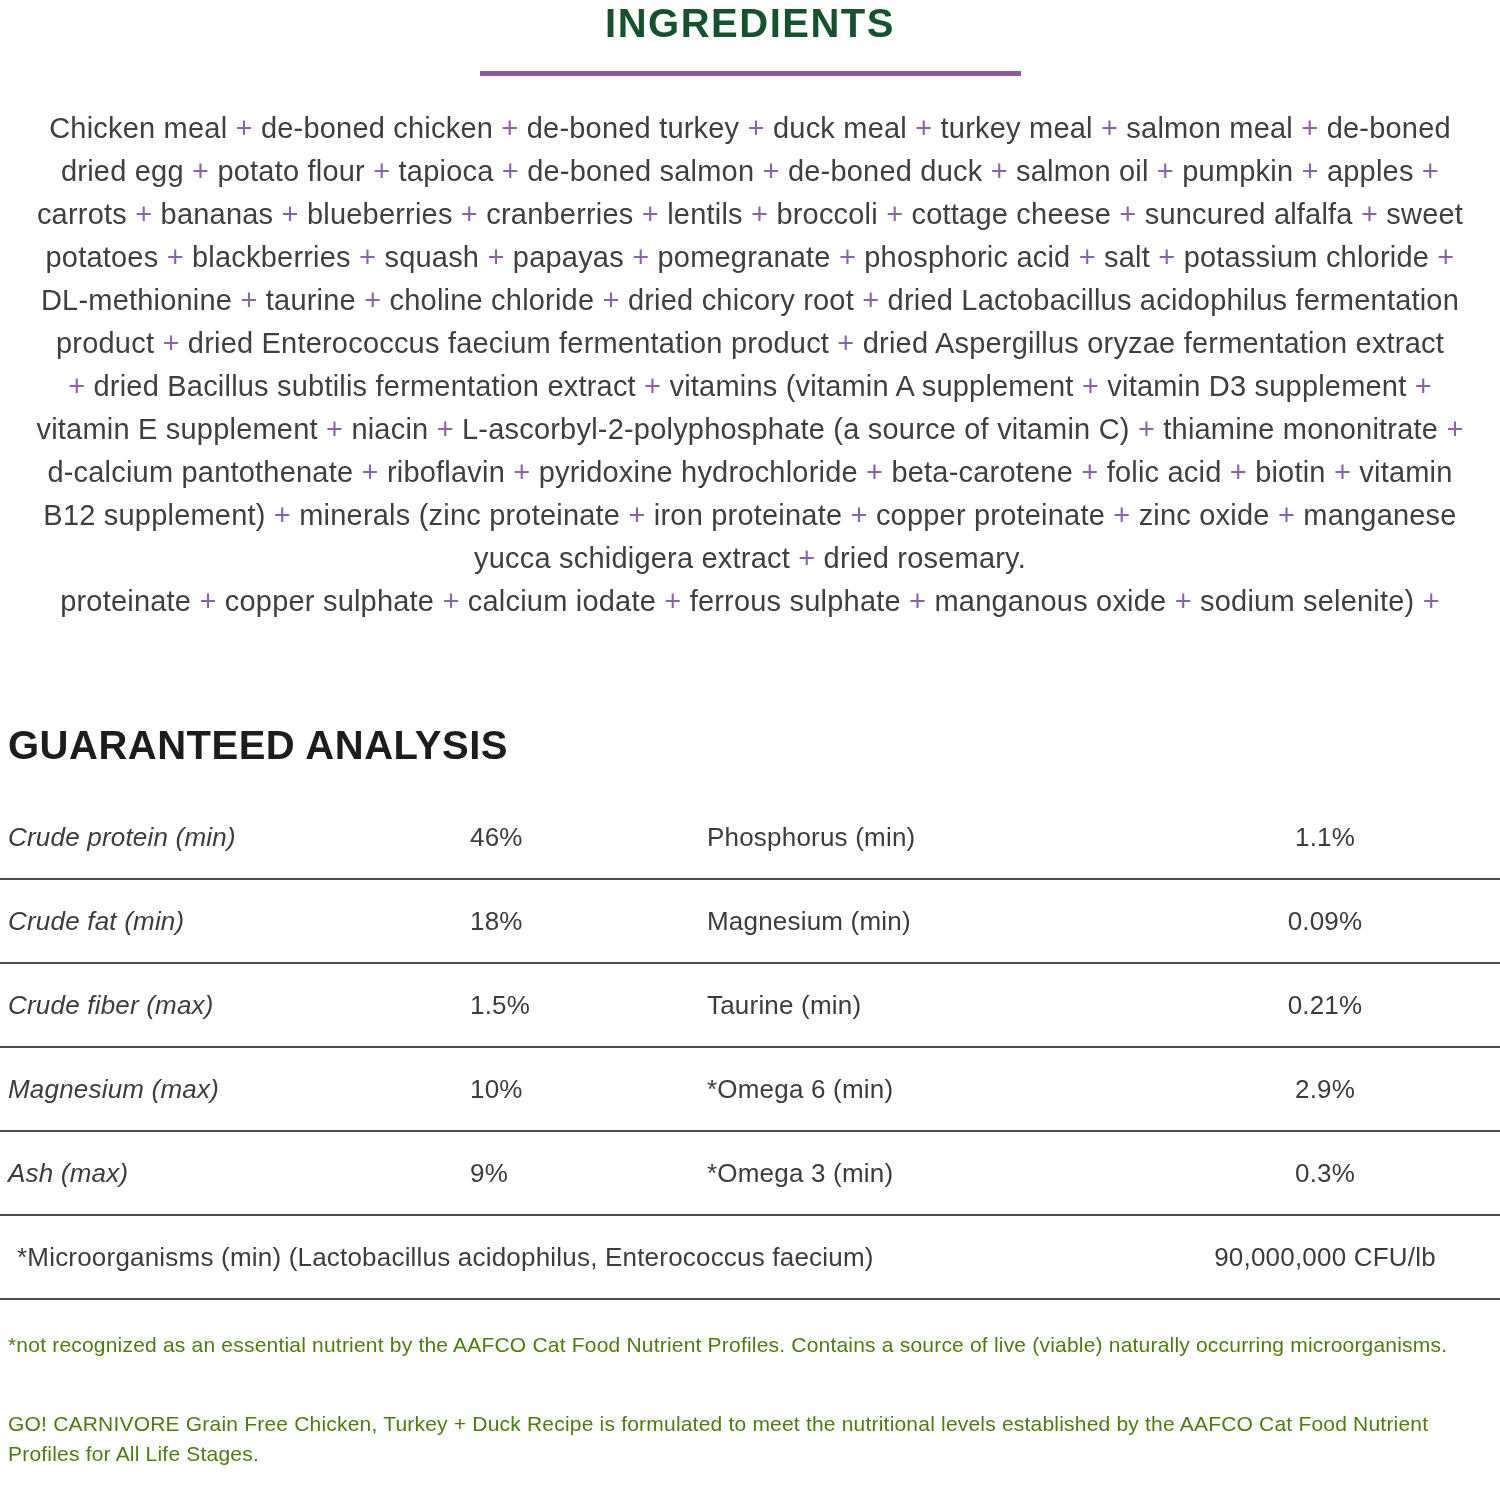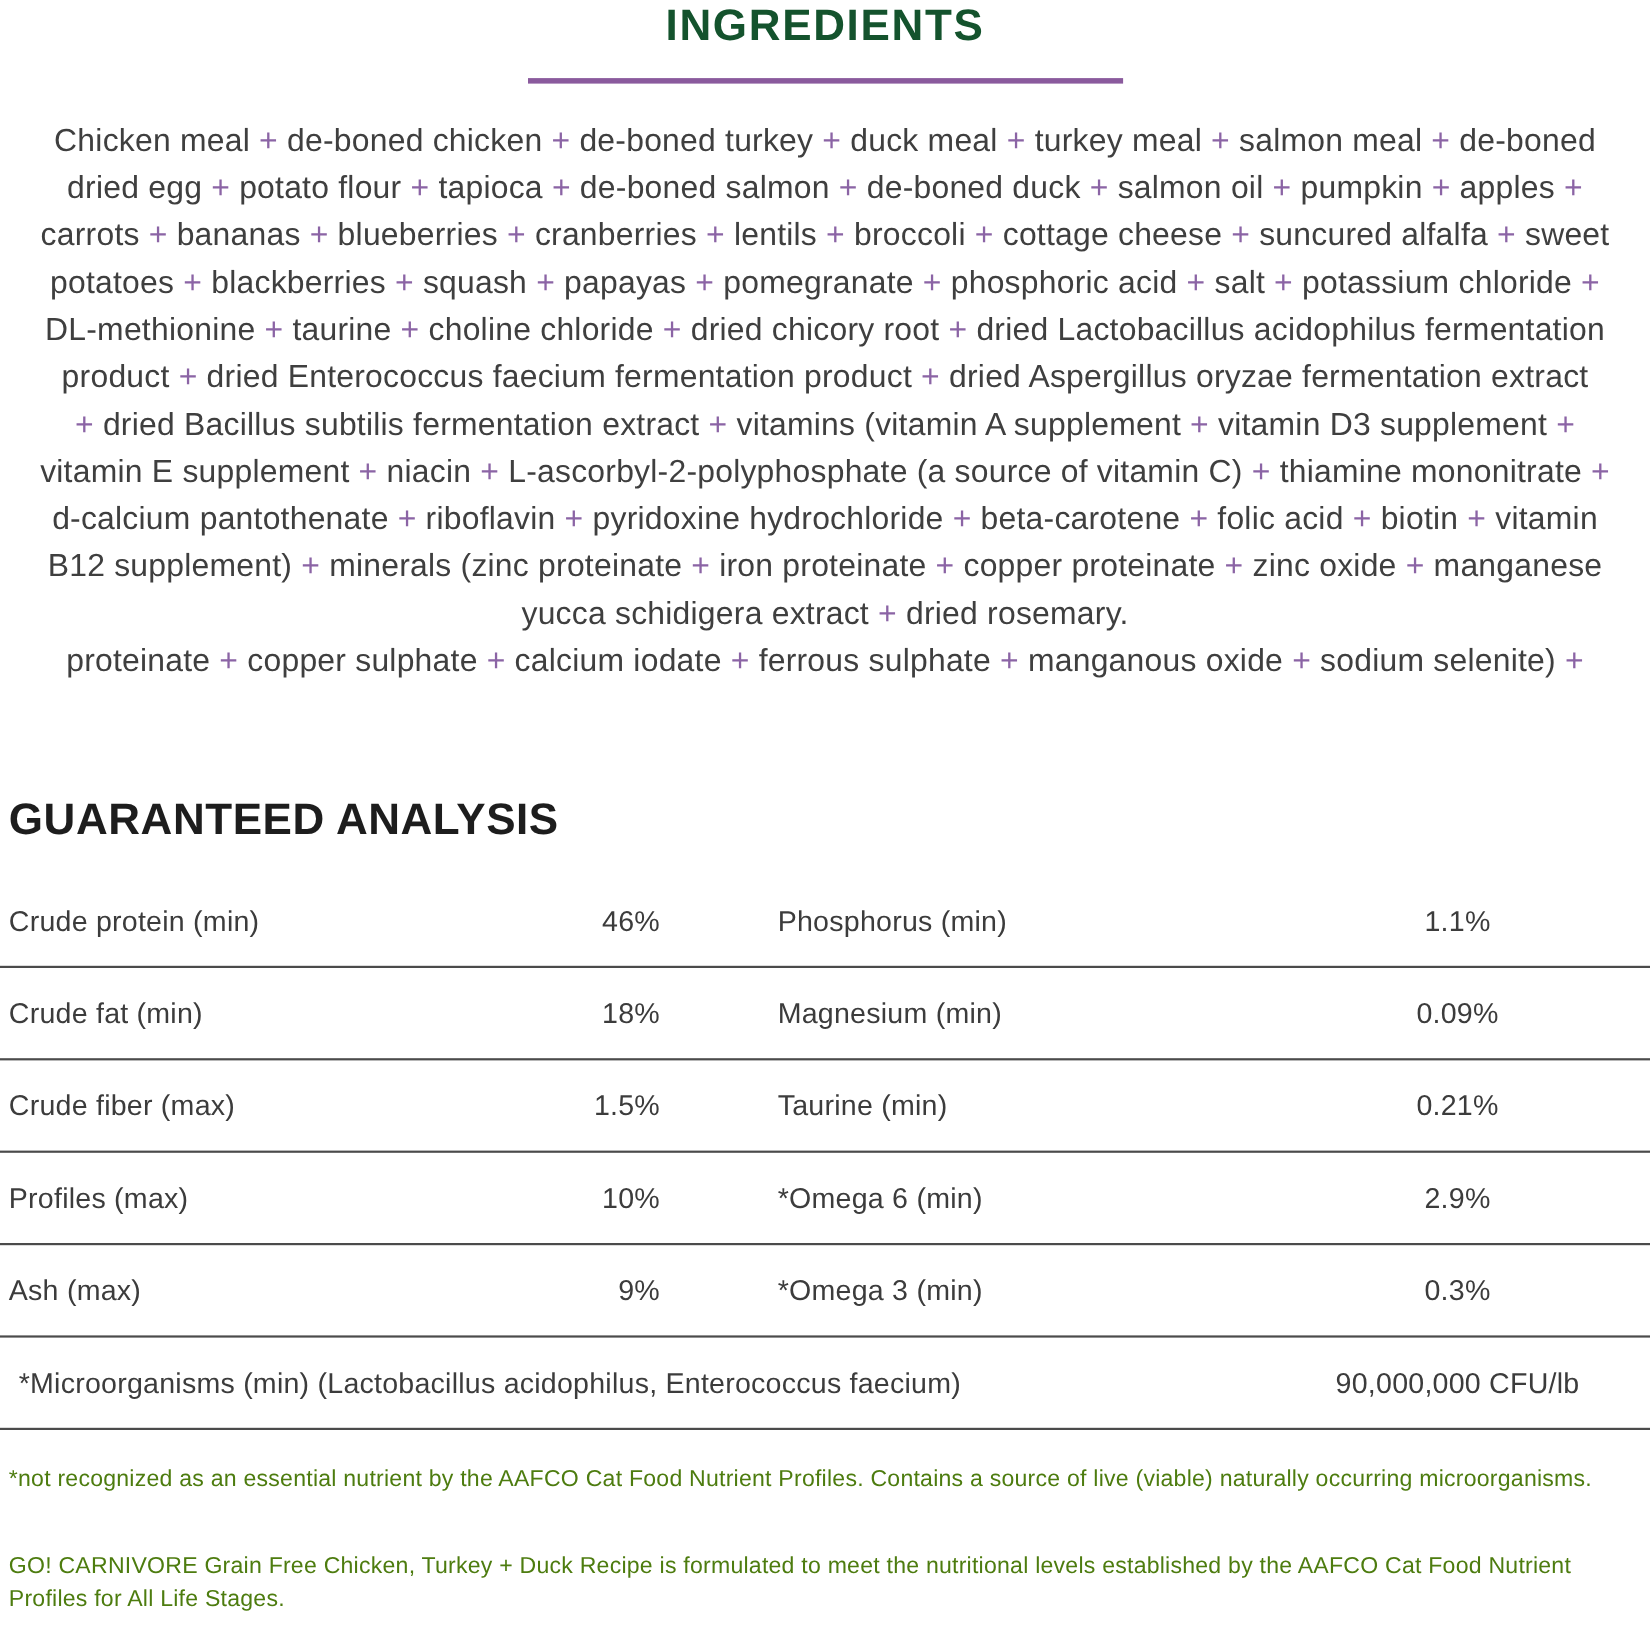--- a/index.html
+++ b/index.html
@@ -37,22 +37,22 @@
   .analysis-table { margin-top:31px; }
   .analysis-row {
     display:grid;
     grid-template-columns:470px 130px 1fr 350px;
     align-items:center;
     height:82px;
     border-bottom:2px solid #4b4b4b;
     font-size:26px; color:#3c3c3c;
     letter-spacing:0.2px;
   }
-  .cell-left-label  { padding-left:8px; }
-  .cell-left-value  { text-align:right; }
+  .cell-left-label  { padding-left:8px;font-style:italic; }
+  .cell-left-value  { text-align:left; }
   .cell-right-label { padding-left:107px; }
   .cell-right-value { text-align:center; }
   .cell-micro-label { grid-column:1 / 4; padding-left:17px; }
   .note {
     margin:30px 0 0 0;
     padding:0 12px 0 8px;
     font-size:21px; line-height:30px;
     color:#4d7c0f; letter-spacing:0.2px;
   }
   .note-formulation { margin-top:49px; }
@@ -96,21 +96,21 @@
         <div class="cell-right-label">Magnesium (min)</div>
         <div class="cell-right-value">0.09%</div>
       </div>
       <div class="analysis-row">
         <div class="cell-left-label">Crude fiber (max)</div>
         <div class="cell-left-value">1.5%</div>
         <div class="cell-right-label">Taurine (min)</div>
         <div class="cell-right-value">0.21%</div>
       </div>
       <div class="analysis-row">
-        <div class="cell-left-label">Profiles (max)</div>
+        <div class="cell-left-label">Magnesium (max)</div>
         <div class="cell-left-value">10%</div>
         <div class="cell-right-label">*Omega 6 (min)</div>
         <div class="cell-right-value">2.9%</div>
       </div>
       <div class="analysis-row">
         <div class="cell-left-label">Ash (max)</div>
         <div class="cell-left-value">9%</div>
         <div class="cell-right-label">*Omega 3 (min)</div>
         <div class="cell-right-value">0.3%</div>
       </div>

